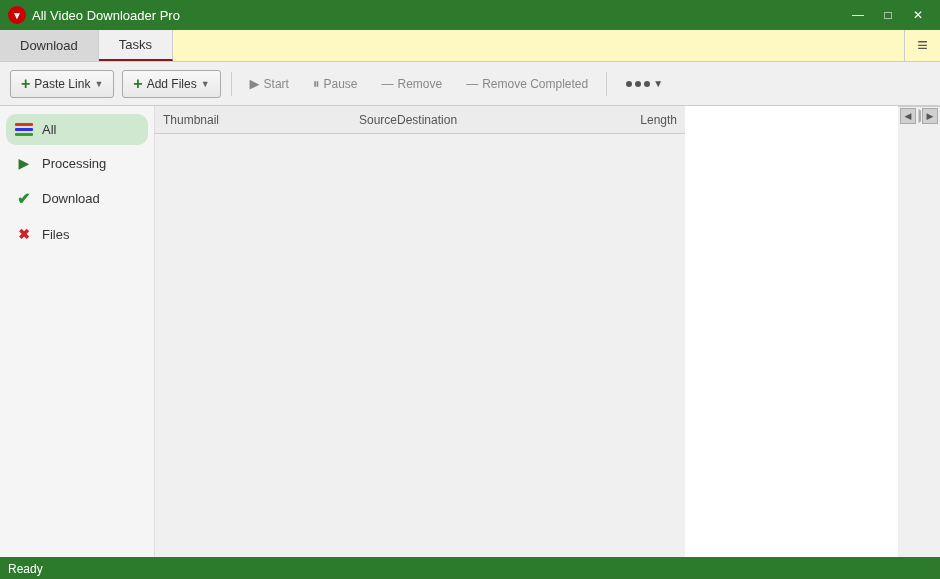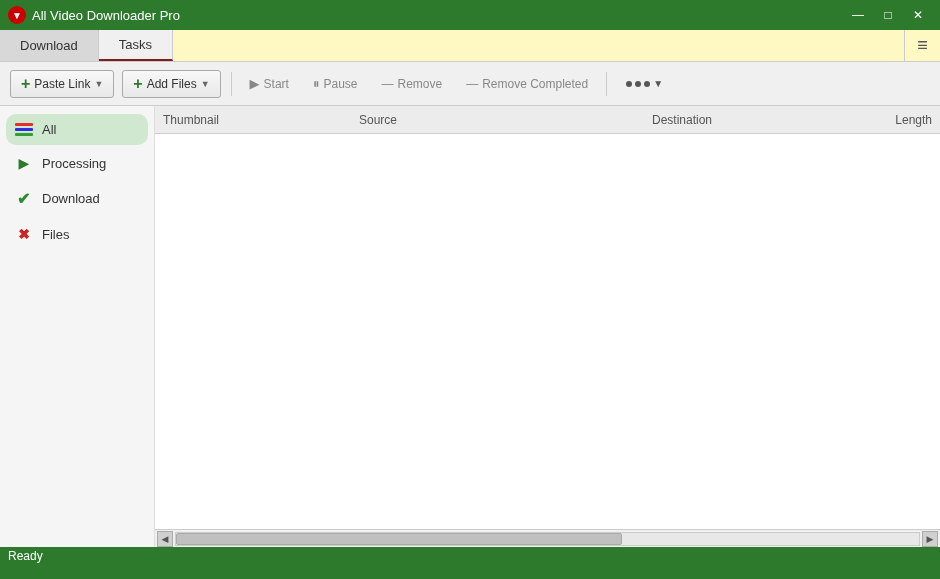--- a/index.html
+++ b/index.html
@@ -188,21 +188,21 @@
     .all-icon .line3 { background: #30a030; width: 18px; }
 
     .processing-icon { color: #2d7a2d; font-size: 14px; }
     .completed-icon { color: #2d8c2d; font-size: 16px; font-weight: bold; }
     .failed-icon { color: #cc2222; font-size: 14px; font-weight: bold; }
 
     
     .content-area {
       flex: 1;
       display: flex;
-      flex-direction: column;
+      flex-direction: row;
       overflow: hidden;
     }
 
     
     .table-header {
       display: flex;
       align-items: center;
       padding: 4px 8px;
       border-bottom: 1px solid #ccc;
       background: #ececec;
@@ -260,22 +260,22 @@
       border: 1px solid #aaa;
       border-radius: 2px;
     }
 
     
     .status-bar {
       height: 22px;
       background: #2d7a2d;
       color: white;
       display: flex;
-      align-items: flex-end;
-      padding: 16px 8px;
+      align-items: flex-start;
+      padding: 5px 8px;
       font-size: 12px;
     }
   </style>
 </head>
 <body>
 
 <div class="title-bar">
   <div class="title-bar-left">
     <div class="app-icon">▼</div>
     <span>All Video Downloader Pro</span>

